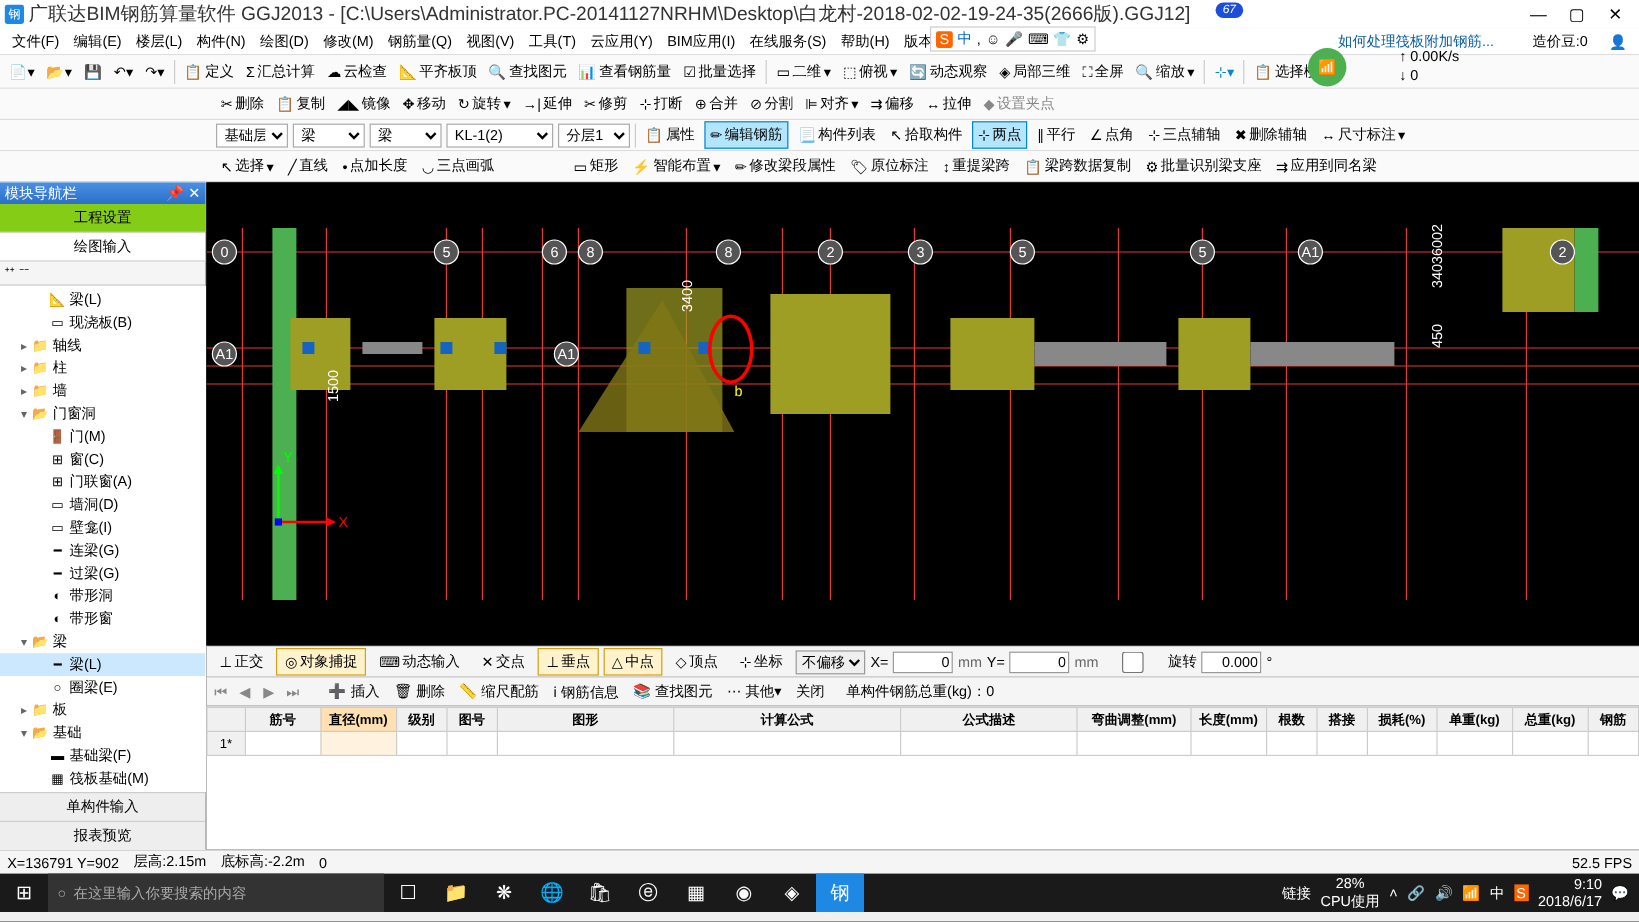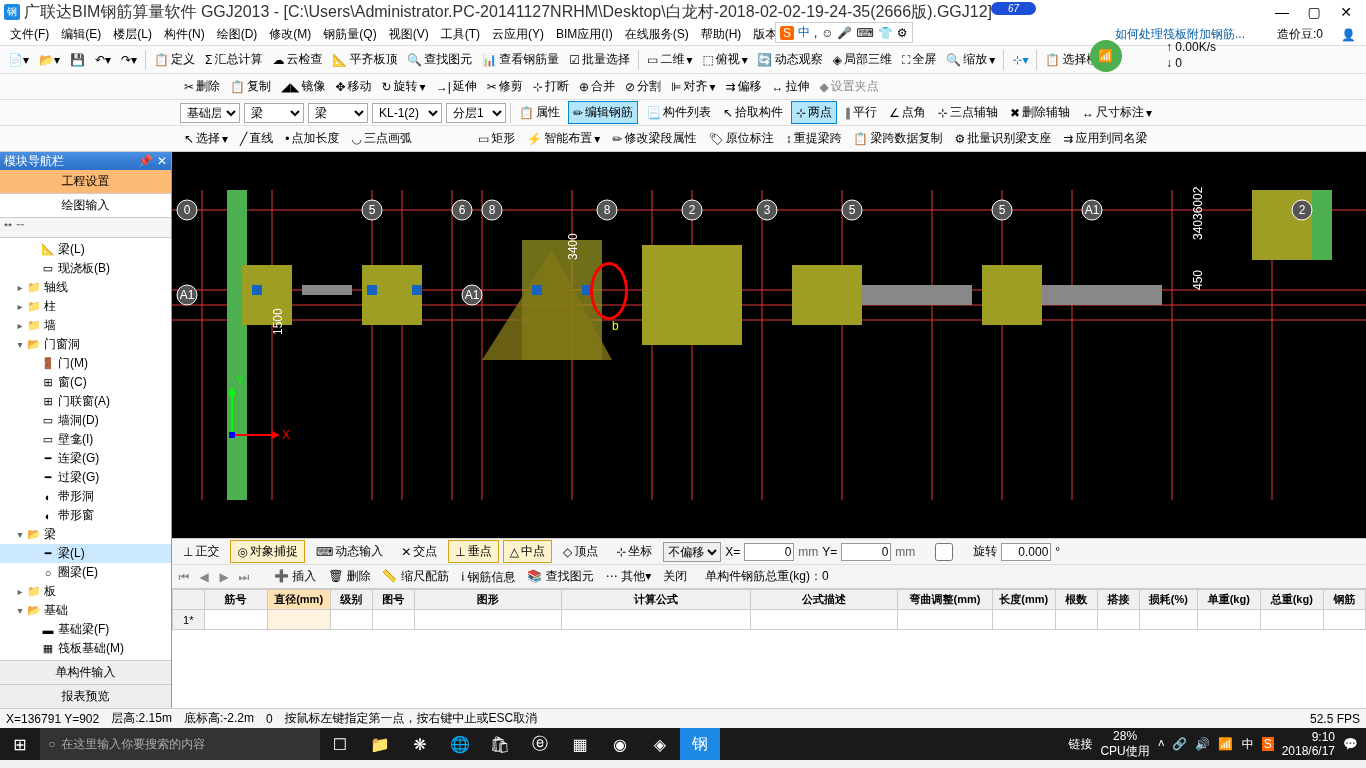--- a/index.html
+++ b/index.html
@@ -29,21 +29,21 @@
 .toolbar3 .tb-btn.active { background: #b3e5fc; border: 1px solid #0288d1; }
 
 .toolbar4 { height: 26px; background: #fafafa; display: flex; align-items: center; padding: 0 4px; border-bottom: 1px solid #ccc; gap: 4px; }
 .toolbar4 .tb-btn { padding: 2px 4px; display: flex; align-items: center; gap: 2px; cursor: pointer; white-space: nowrap; }
 
 .main-area { display: flex; height: 556px; }
 
 .sidebar { width: 172px; background: #f5f5f5; border-right: 1px solid #999; display: flex; flex-direction: column; }
 .sidebar-header { background: linear-gradient(#4a90e2, #2a6fc9); color: #fff; height: 18px; display: flex; align-items: center; padding: 0 4px; font-size: 11px; }
 .sidebar-header .close { margin-left: auto; }
-.sidebar-tab { padding: 3px 8px; text-align: center; background: #fdba74; border-bottom: 1px solid #ccc; cursor: pointer; }
+.sidebar-tab { padding: 3px 8px; text-align: center; background: #84cc16; border-bottom: 1px solid #ccc; cursor: pointer; }
 .sidebar-tab.active { background: #fff; }
 
 .tree-toolbar { height: 20px; display: flex; align-items: center; padding: 0 4px; gap: 4px; border-bottom: 1px solid #ccc; }
 .tree { flex: 1; overflow-y: auto; background: #fff; padding: 2px 0; }
 .tree-item { display: flex; align-items: center; padding: 1px 0; cursor: pointer; white-space: nowrap; }
 .tree-item .indent { display: inline-block; }
 .tree-item .expand { width: 12px; text-align: center; color: #666; font-size: 10px; }
 .tree-item .ticon { width: 16px; height: 14px; display: inline-flex; align-items: center; justify-content: center; margin-right: 2px; font-size: 11px; }
 .tree-item.selected { background: #cce8ff; }
 
@@ -76,21 +76,21 @@
 .statusbar .right { margin-left: auto; }
 
 .taskbar { height: 32px; background: #1a1a1a; display: flex; align-items: center; color: #fff; }
 .taskbar .start { width: 40px; height: 100%; display: flex; align-items: center; justify-content: center; font-size: 16px; }
 .taskbar .search { flex: 0 0 280px; height: 100%; background: #333; display: flex; align-items: center; padding: 0 8px; color: #aaa; gap: 6px; }
 .taskbar .task-icons { display: flex; height: 100%; }
 .taskbar .task-icons span { width: 40px; display: flex; align-items: center; justify-content: center; font-size: 16px; }
 .taskbar .tray { margin-left: auto; display: flex; align-items: center; gap: 8px; padding: 0 8px; font-size: 11px; }
 .taskbar .clock { text-align: right; line-height: 1.2; }
 
-.float-badge { position: absolute; top: 2px; right: 330px; background: #1d4ed8; color: #fff; border-radius: 10px; padding: 1px 17px; font-size: 10px; font-style: italic; }
+.float-badge { position: absolute; top: 2px; right: 330px; background: #1d4ed8; color: #fff; border-radius: 10px; padding: 1px 6px; font-size: 10px; font-style: italic; }
 .float-ime { position: absolute; top: 22px; left: 775px; background: #fff; border: 1px solid #ccc; padding: 1px 4px; display: flex; gap: 4px; align-items: center; z-index: 10; }
 .float-net { position: absolute; top: 40px; right: 150px; display: flex; align-items: center; gap: 4px; z-index: 10; }
 .float-net .wifi-icon { width: 32px; height: 32px; background: #4caf50; border-radius: 50%; display: flex; align-items: center; justify-content: center; color: #fff; }
 .float-net .speeds { font-size: 10px; line-height: 1.3; margin-left: 40px; }
 
 .red-ellipse { position: absolute; border: 3px solid red; border-radius: 50%; pointer-events: none; }
 </style>
 </head>
 <body>
 
@@ -184,21 +184,21 @@
   <span class="tb-btn">⊫ <span>对齐</span>▾</span>
   <span class="tb-btn">⇉ <span>偏移</span></span>
   <span class="tb-btn">↔ <span>拉伸</span></span>
   <span class="tb-btn" style="color:#888">◆ <span>设置夹点</span></span>
 </div>
 
 <div class="toolbar3" style="padding-left:180px">
   <select class="combo" style="width:60px"><option>基础层</option></select>
   <select class="combo" style="width:60px"><option>梁</option></select>
   <select class="combo" style="width:60px"><option>梁</option></select>
-  <select class="combo" style="width:70px"><option>KL-1(2)</option></select>
+  <select class="combo" style="width:89px"><option>KL-1(2)</option></select>
   <select class="combo" style="width:60px"><option>分层1</option></select>
   <span class="sep" style="width:1px;background:#ccc;height:20px"></span>
   <span class="tb-btn">📋 <span>属性</span></span>
   <span class="tb-btn active">✏ <span>编辑钢筋</span></span>
   <span class="tb-btn">📃 <span>构件列表</span></span>
   <span class="tb-btn">↖ <span>拾取构件</span></span>
   <span class="tb-btn active">⊹ <span>两点</span></span>
   <span class="tb-btn">∥ <span>平行</span></span>
   <span class="tb-btn">∠ <span>点角</span></span>
   <span class="tb-btn">⊹ <span>三点辅轴</span></span>
@@ -574,21 +574,20 @@
         </table>
     </div>
   </div>
 </div>
 
 <div class="statusbar">
   <span>X=136791 Y=902</span>
   <span>层高:2.15m</span>
   <span>底标高:-2.2m</span>
   <span>0</span>
-  <span>按鼠标左键指定第一点，按右键中止或ESC取消</span>
   <span class="right">52.5 FPS</span>
 </div>
 
 <div class="taskbar">
   <div class="start">⊞</div>
   <div class="search">
     <span>○</span>
     <span>在这里输入你要搜索的内容</span>
   </div>
   <div class="task-icons">

